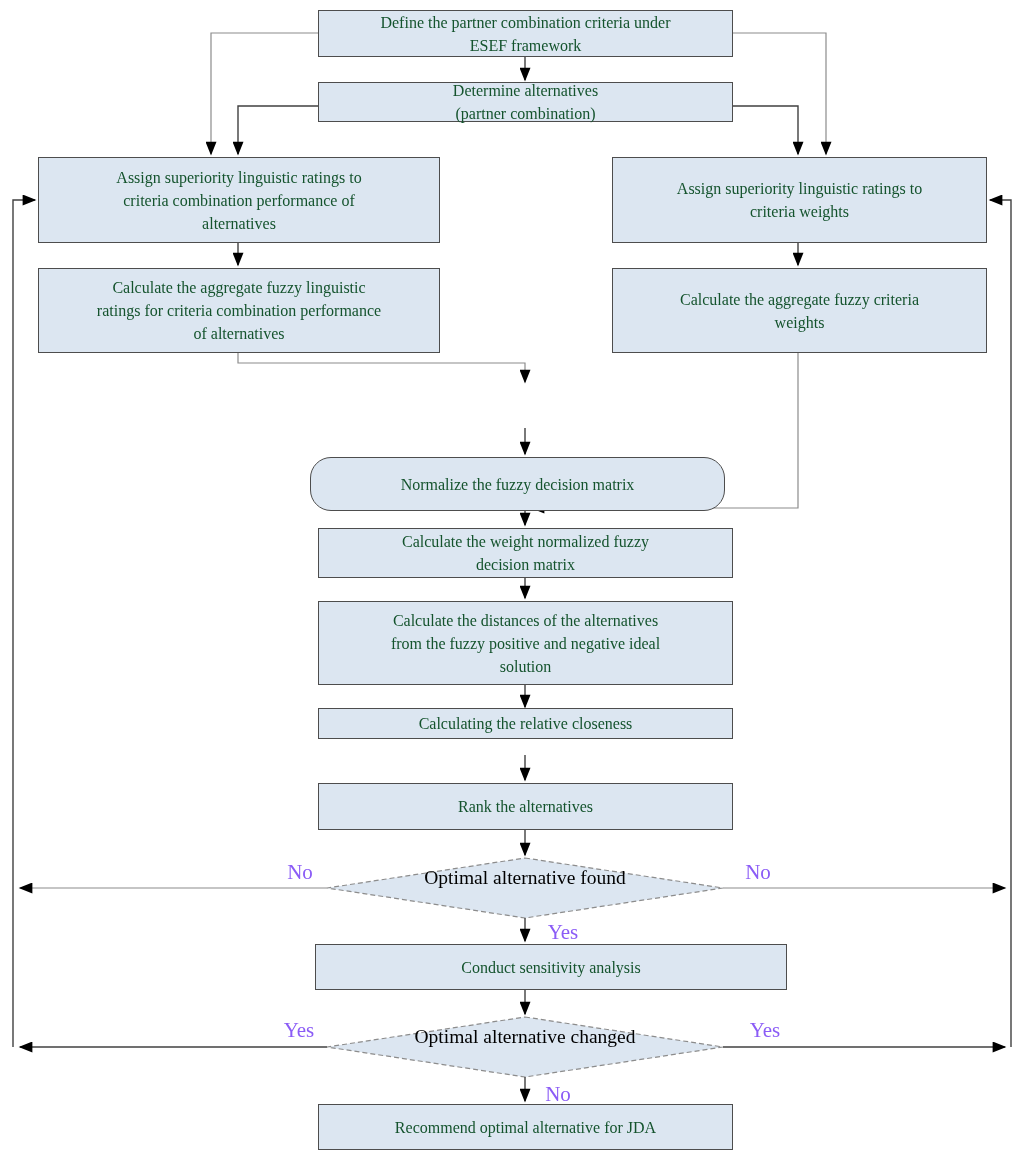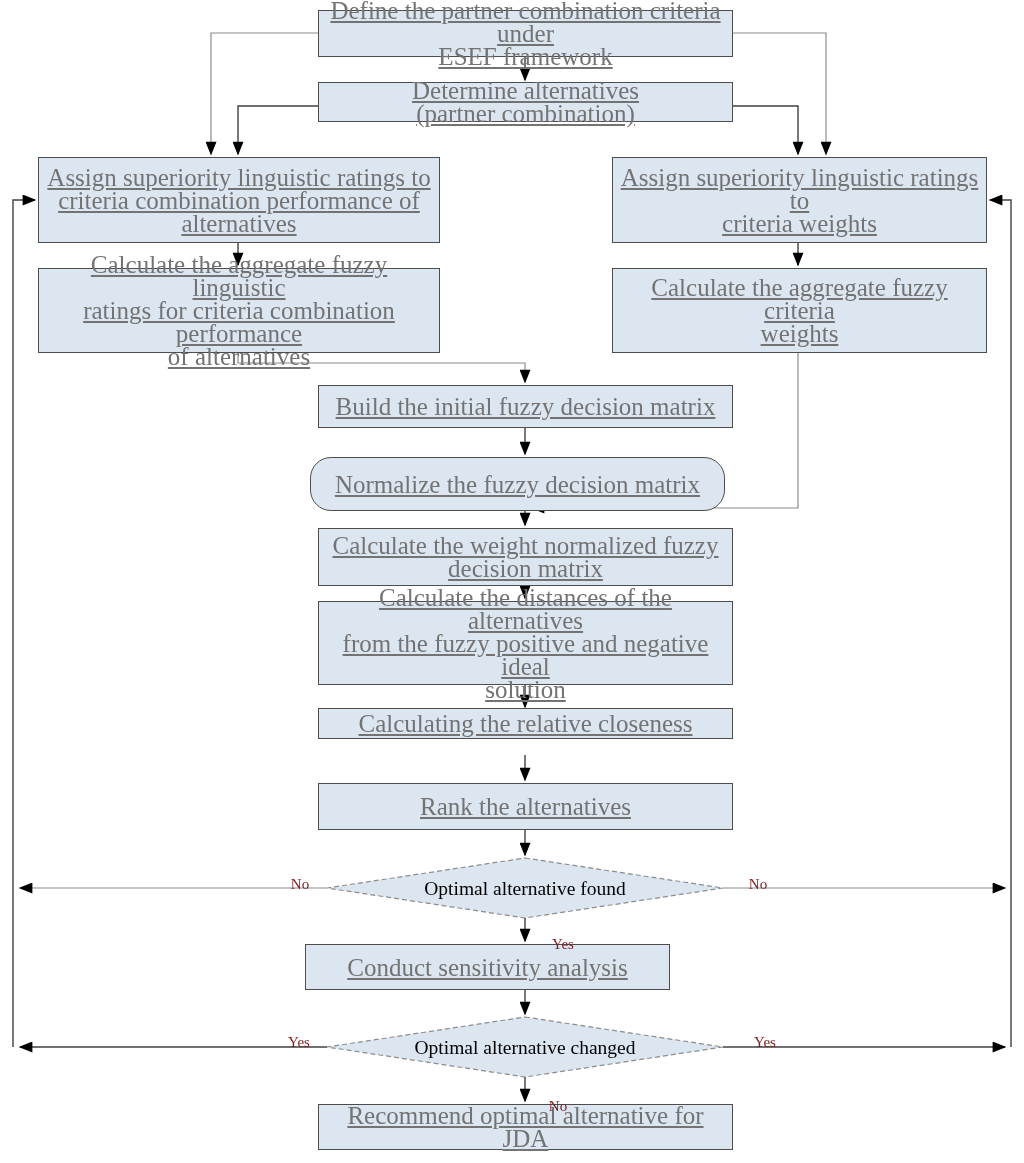--- a/index.html
+++ b/index.html
@@ -19,38 +19,36 @@
     stroke-width:1.2;
     stroke-dasharray:5 3;
   }
   .node{
     position:absolute;z-index:2;
     display:flex;align-items:center;justify-content:center;
     text-align:center;
     box-sizing:border-box;
     background:var(--box-fill,#dce6f1);
     border:1.5px solid var(--box-border,#4d4d4d);
-    font-size:25px;line-height:23px;color:#737373;
+    font-size:16px;line-height:23px;color:#14532d;
     white-space:pre-line;
     padding:0 6px;
-    text-decoration:underline;
   }
   .diamond-label{
     position:absolute;z-index:2;
-    display:flex;align-items:center;justify-content:center;
+    display:flex;align-items:flex-start;justify-content:center;
     text-align:center;
     background:transparent;border:none;
     font-size:19.5px;line-height:23px;color:#000;
   }
   .edge-label{
     position:absolute;z-index:3;
     transform:translate(-50%,-50%);
-    font-size:15px;color:#7f1d1d;
+    font-size:21px;color:#8b5cf6;
     background:transparent;
-    margin-top:12px;
   }
 </style>
 </head>
 <body>
 
 <div id="canvas">
 
   <svg id="wires" width="1024" height="1163" viewBox="0 0 1024 1163">
     <defs>
       <marker id="arr" viewBox="0 0 10 8" refX="9" refY="4" markerUnits="userSpaceOnUse" markerWidth="15" markerHeight="11" orient="auto-start-reverse">
@@ -123,29 +121,26 @@
     <span>Calculate the aggregate fuzzy  criteria
 weights</span>
   </div>
 
   <div class="node" style="left:38px;top:268px;width:402px;height:85px;">
     <span>Calculate the aggregate fuzzy linguistic
 ratings for criteria combination performance
 of alternatives</span>
   </div>
 
-  <div class="node" style="left:318px;top:385px;width:415px;height:43px;">
-    <span>Build the initial fuzzy decision matrix</span>
-  </div>
 
   <div class="node" style="left:310px;top:457px;width:415px;height:54px;border-radius:21px;">
     <span>Normalize the fuzzy decision matrix</span>
   </div>
 
-  <div class="node" style="left:318px;top:528px;width:415px;height:58px;">
+  <div class="node" style="left:318px;top:528px;width:415px;height:50px;">
     <span>Calculate the weight normalized fuzzy
 decision matrix</span>
   </div>
 
   <div class="node" style="left:318px;top:601px;width:415px;height:84px;align-items:center;">
     <span>Calculate the distances of the alternatives
 from the fuzzy positive and negative ideal
 solution</span>
   </div>
 
@@ -154,21 +149,21 @@
   </div>
 
   <div class="node" style="left:318px;top:783px;width:415px;height:47px;">
     <span>Rank the alternatives</span>
   </div>
 
   <div class="diamond-label" style="left:375px;top:866px;width:300px;height:44px;">
     <span>Optimal alternative found</span>
   </div>
 
-  <div class="node" style="left:305px;top:944px;width:365px;height:46px;">
+  <div class="node" style="left:315px;top:944px;width:472px;height:46px;">
     <span>Conduct sensitivity analysis</span>
   </div>
 
   <div class="diamond-label" style="left:375px;top:1025px;width:300px;height:44px;">
     <span>Optimal alternative changed</span>
   </div>
 
   <div class="node" style="left:318px;top:1104px;width:415px;height:46px;">
     <span>Recommend optimal alternative for JDA</span>
   </div>

